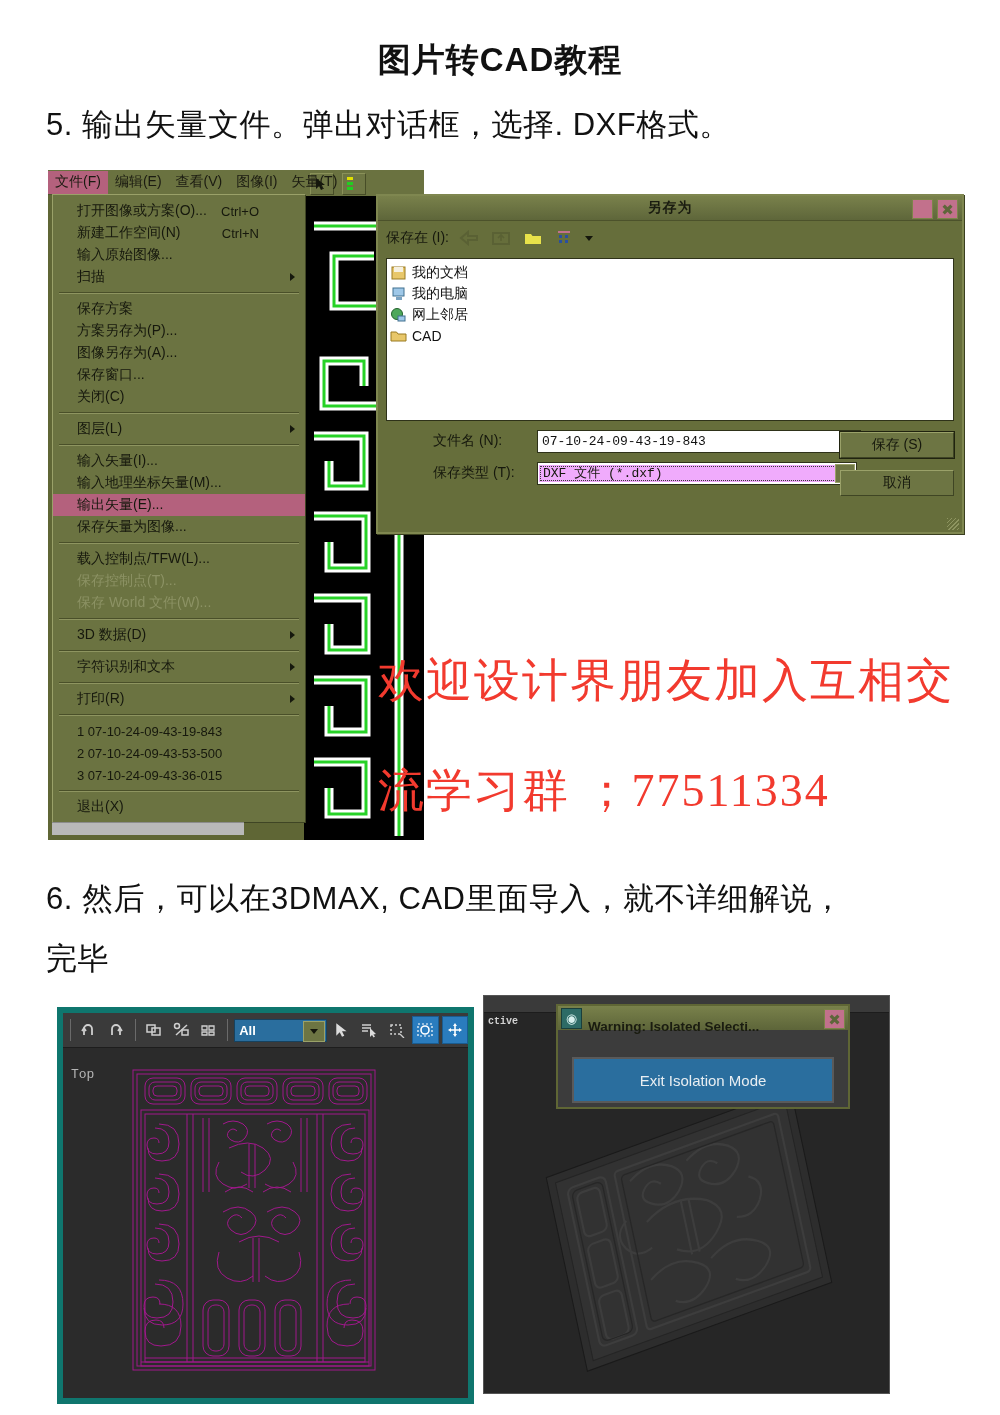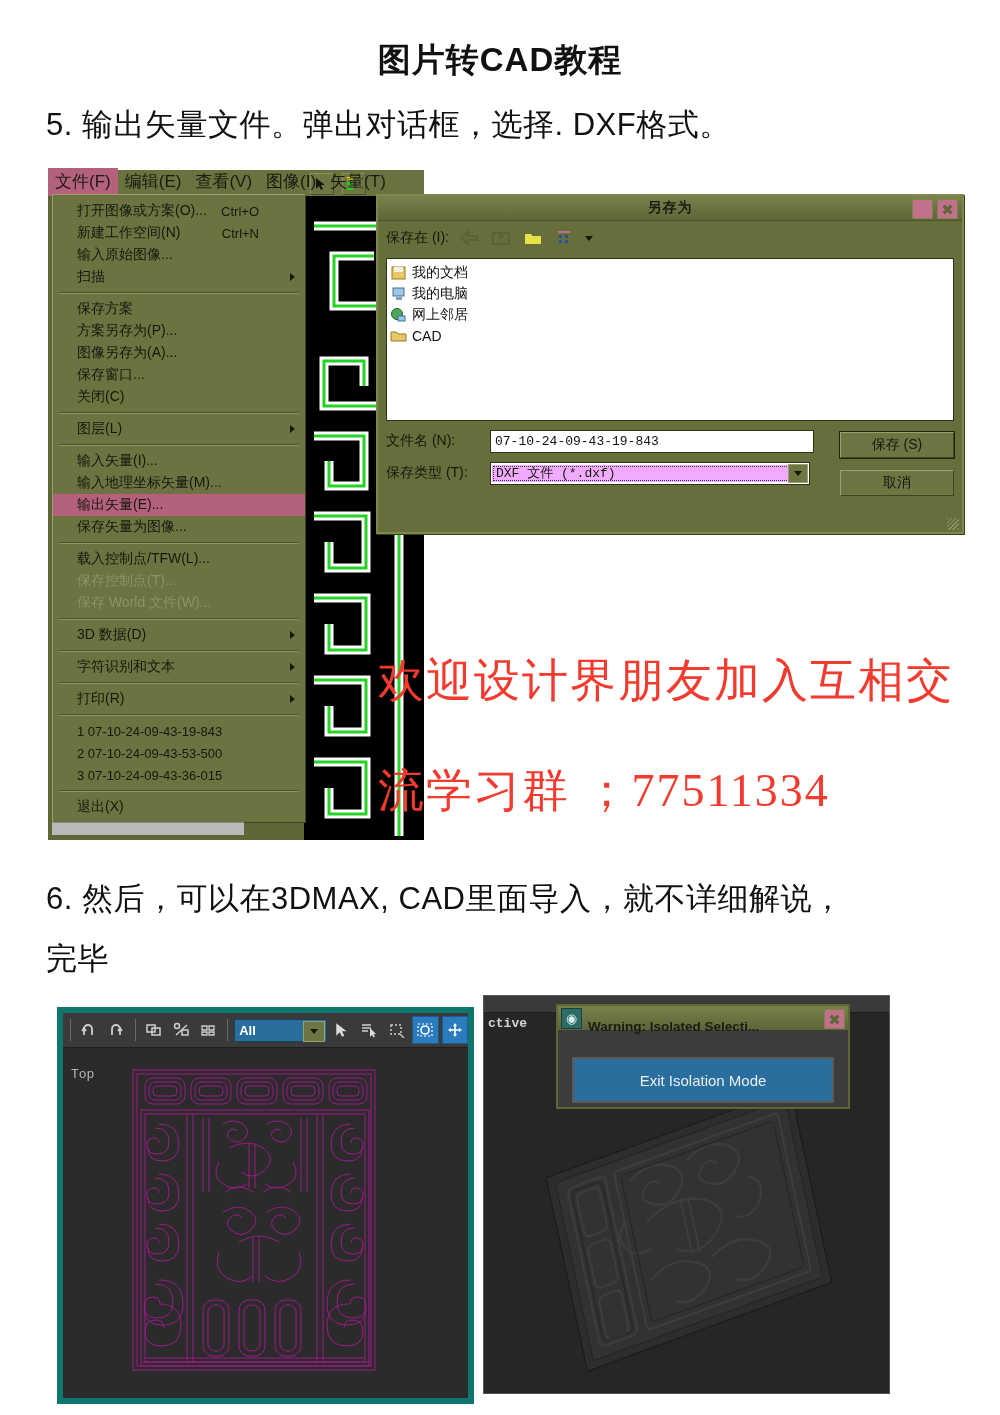--- a/index.html
+++ b/index.html
@@ -47,21 +47,21 @@
     border-right-color:#474d27;border-bottom-color:#474d27;
   }
 
   
   .menubar{
     position:absolute;left:0;top:0;width:256px;height:24px;
     background:#6a7240;border-bottom:1px solid #4e5430;
     display:flex;align-items:center;
   }
   .menubar .mi{
-    font-size:17px;color:#1b1b11;padding:2px 7px 3px 7px;white-space:nowrap;
+    font-size:14px;color:#1b1b11;padding:2px 7px 3px 7px;white-space:nowrap;
   }
   .menubar .mi.sel{background:#b4617d;color:#1b1b11;}
 
   
   .dropdown{
     position:absolute;left:4px;top:24px;width:252px;
     background:#6b7341;
     border-top:1px solid #9aa169;border-left:1px solid #9aa169;
     border-right:1px solid #3f4524;border-bottom:1px solid #3f4524;
     padding:5px 0 4px 0;
@@ -120,21 +120,21 @@
   }
   .caret{width:0;height:0;border-left:4px solid transparent;border-right:4px solid transparent;border-top:5px solid #15170c;}
   .navico{width:24px;height:22px;display:flex;align-items:center;justify-content:center;}
   .listbox{
     position:absolute;left:8px;top:62px;right:8px;height:158px;
     background:#ffffff;border:1px solid #2e3219;padding:3px 0 0 3px;
   }
   .lbitem{display:flex;align-items:center;gap:5px;height:21px;font-size:14px;color:#111;}
   .sa-fields{position:absolute;left:8px;top:232px;right:8px;}
   .frow{display:flex;align-items:center;height:26px;gap:8px;}
-  .frow .lbl{width:96px;}
+  .frow .lbl{width:96px;margin-left:47px;}
   .fbox{
     flex:1;height:21px;background:#ffffff;border:1px solid #2e3219;
     display:flex;align-items:center;padding-left:4px;
     font-family:"Liberation Mono","DejaVu Sans Mono",monospace;font-size:13px;color:#111;
   }
   .fbox.sel{background:#f0abfc;color:#16180d;outline:1px dotted #3b3b3b;outline-offset:-2px;}
   .fcombo{
     flex:1;height:21px;background:#ffffff;border:1px solid #2e3219;position:relative;display:flex;align-items:center;
   }
   .sa-actions{position:absolute;right:10px;top:228px;width:112px;}
@@ -188,21 +188,21 @@
 
   .shot-render{
     position:absolute;left:483px;top:995px;width:405px;height:397px;
     background:#262626;border:1px solid #555;overflow:hidden;
   }
   .rnd-strip{
     position:absolute;left:0;top:0;width:100%;height:16px;background:#3a3a3a;
     border-bottom:1px solid #1c1c1c;
   }
   .rnd-active{
-    position:absolute;left:4px;top:20px;font-size:13px;color:#d2d2d2;font-weight:bold;
+    position:absolute;left:4px;top:20px;font-size:10px;color:#d2d2d2;font-weight:bold;
     font-family:"Liberation Mono","DejaVu Sans Mono",monospace;
   }
   .warn{
     position:absolute;left:72px;top:8px;width:290px;height:101px;
     background:#3c3c3c;border:2px solid #5f6635;
   }
   .warn-title{
     height:24px;background:linear-gradient(#79814b,#5d6539);
     display:flex;align-items:center;gap:6px;padding:0 3px;position:relative;
   }

